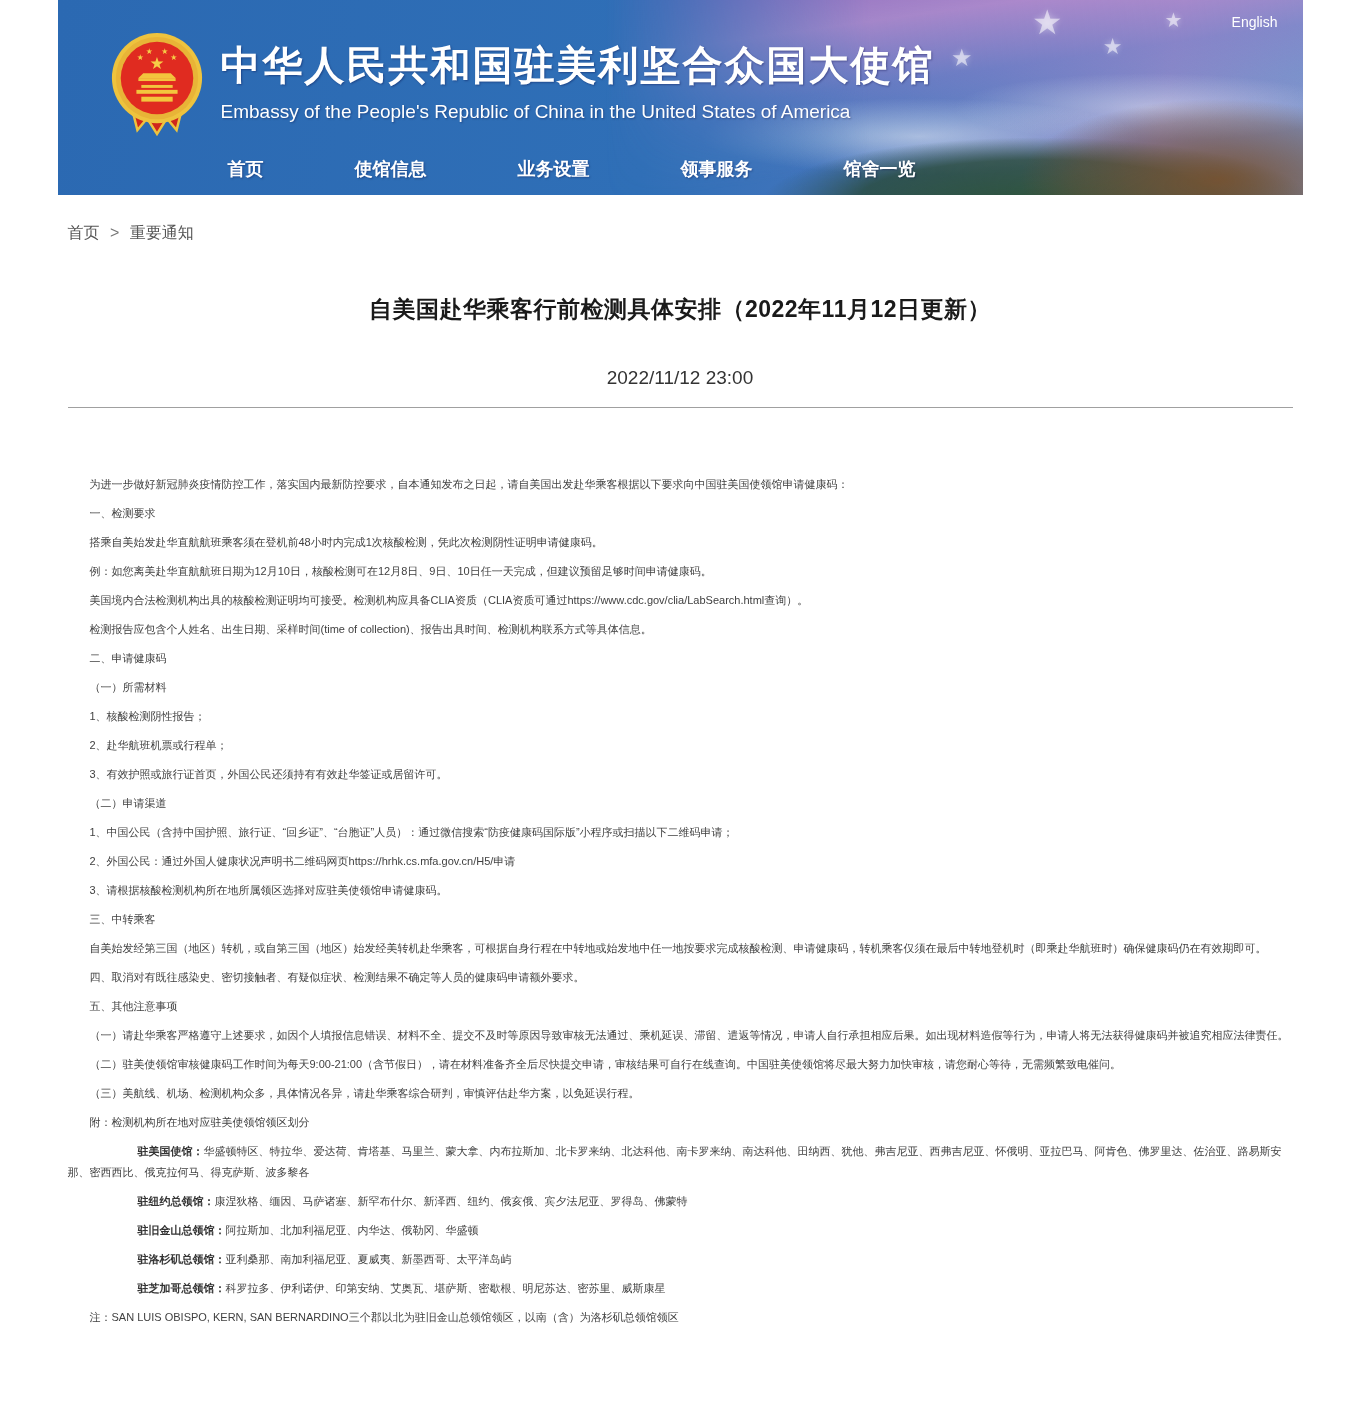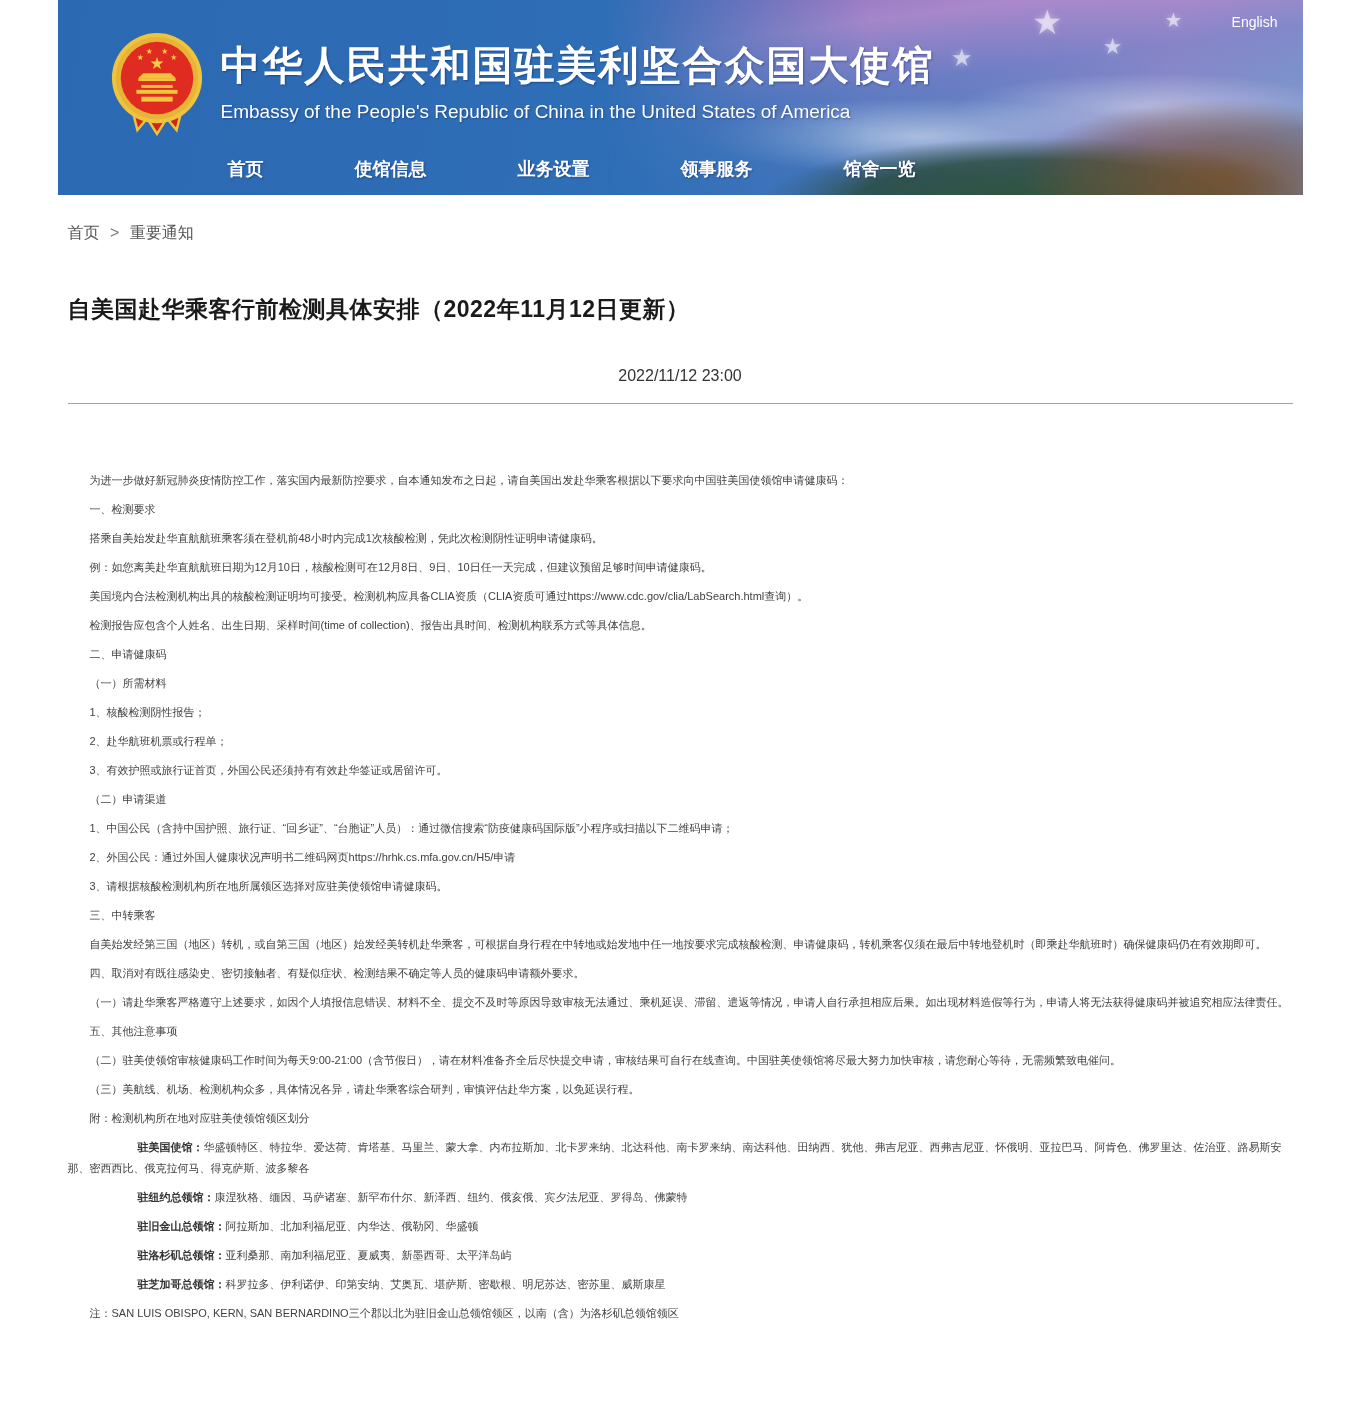--- a/index.html
+++ b/index.html
@@ -64,28 +64,28 @@
     margin: 28px 10px 0 10px;
     font-size: 16px; color: #555555;
   }
   .breadcrumb .crumb { cursor: pointer; }
   .breadcrumb .sep { margin: 0 6px; color: #777777; }
 
   
   .article { padding: 0 10px; }
   .article-title {
     margin-top: 50px;
-    text-align: left;
+    text-align: center;
     font-size: 23px; font-weight: bold; color: #1a1a1a;
     letter-spacing: 0.5px;
   }
   .article-date {
     margin-top: 42px;
     text-align: center;
-    font-size: 16px; color: #333333;
+    font-size: 19px; color: #333333;
   }
   .article-divider {
     margin-top: 18px;
     border: none;
     border-top: 1px solid #a0a0a0;
   }
   .article-body {
     margin-top: 66px;
     margin-bottom: 28px;
     font-size: 11px;
@@ -170,22 +170,22 @@
         <p>1、核酸检测阴性报告；</p>
         <p>2、赴华航班机票或行程单；</p>
         <p>3、有效护照或旅行证首页，外国公民还须持有有效赴华签证或居留许可。</p>
         <p>（二）申请渠道</p>
         <p>1、中国公民（含持中国护照、旅行证、“回乡证”、“台胞证”人员）：通过微信搜索“防疫健康码国际版”小程序或扫描以下二维码申请；</p>
         <p>2、外国公民：通过外国人健康状况声明书二维码网页https://hrhk.cs.mfa.gov.cn/H5/申请</p>
         <p>3、请根据核酸检测机构所在地所属领区选择对应驻美使领馆申请健康码。</p>
         <p>三、中转乘客</p>
         <p>自美始发经第三国（地区）转机，或自第三国（地区）始发经美转机赴华乘客，可根据自身行程在中转地或始发地中任一地按要求完成核酸检测、申请健康码，转机乘客仅须在最后中转地登机时（即乘赴华航班时）确保健康码仍在有效期即可。</p>
         <p>四、取消对有既往感染史、密切接触者、有疑似症状、检测结果不确定等人员的健康码申请额外要求。</p>
+        <p>五、其他注意事项</p>
         <p>（一）请赴华乘客严格遵守上述要求，如因个人填报信息错误、材料不全、提交不及时等原因导致审核无法通过、乘机延误、滞留、遣返等情况，申请人自行承担相应后果。如出现材料造假等行为，申请人将无法获得健康码并被追究相应法律责任。</p>
-        <p>五、其他注意事项</p>
         <p>（二）驻美使领馆审核健康码工作时间为每天9:00-21:00（含节假日），请在材料准备齐全后尽快提交申请，审核结果可自行在线查询。中国驻美使领馆将尽最大努力加快审核，请您耐心等待，无需频繁致电催问。</p>
         <p>（三）美航线、机场、检测机构众多，具体情况各异，请赴华乘客综合研判，审慎评估赴华方案，以免延误行程。</p>
         <p>附：检测机构所在地对应驻美使领馆领区划分</p>
         <p><strong>驻美国使馆：</strong>华盛顿特区、特拉华、爱达荷、肯塔基、马里兰、蒙大拿、内布拉斯加、北卡罗来纳、北达科他、南卡罗来纳、南达科他、田纳西、犹他、弗吉尼亚、西弗吉尼亚、怀俄明、亚拉巴马、阿肯色、佛罗里达、佐治亚、路易斯安那、密西西比、俄克拉何马、得克萨斯、波多黎各</p>
         <p><strong>驻纽约总领馆：</strong>康涅狄格、缅因、马萨诸塞、新罕布什尔、新泽西、纽约、俄亥俄、宾夕法尼亚、罗得岛、佛蒙特</p>
         <p><strong>驻旧金山总领馆：</strong>阿拉斯加、北加利福尼亚、内华达、俄勒冈、华盛顿</p>
         <p><strong>驻洛杉矶总领馆：</strong>亚利桑那、南加利福尼亚、夏威夷、新墨西哥、太平洋岛屿</p>
         <p><strong>驻芝加哥总领馆：</strong>科罗拉多、伊利诺伊、印第安纳、艾奥瓦、堪萨斯、密歇根、明尼苏达、密苏里、威斯康星</p>
         <p>注：SAN LUIS OBISPO, KERN, SAN BERNARDINO三个郡以北为驻旧金山总领馆领区，以南（含）为洛杉矶总领馆领区</p>
       </div>

